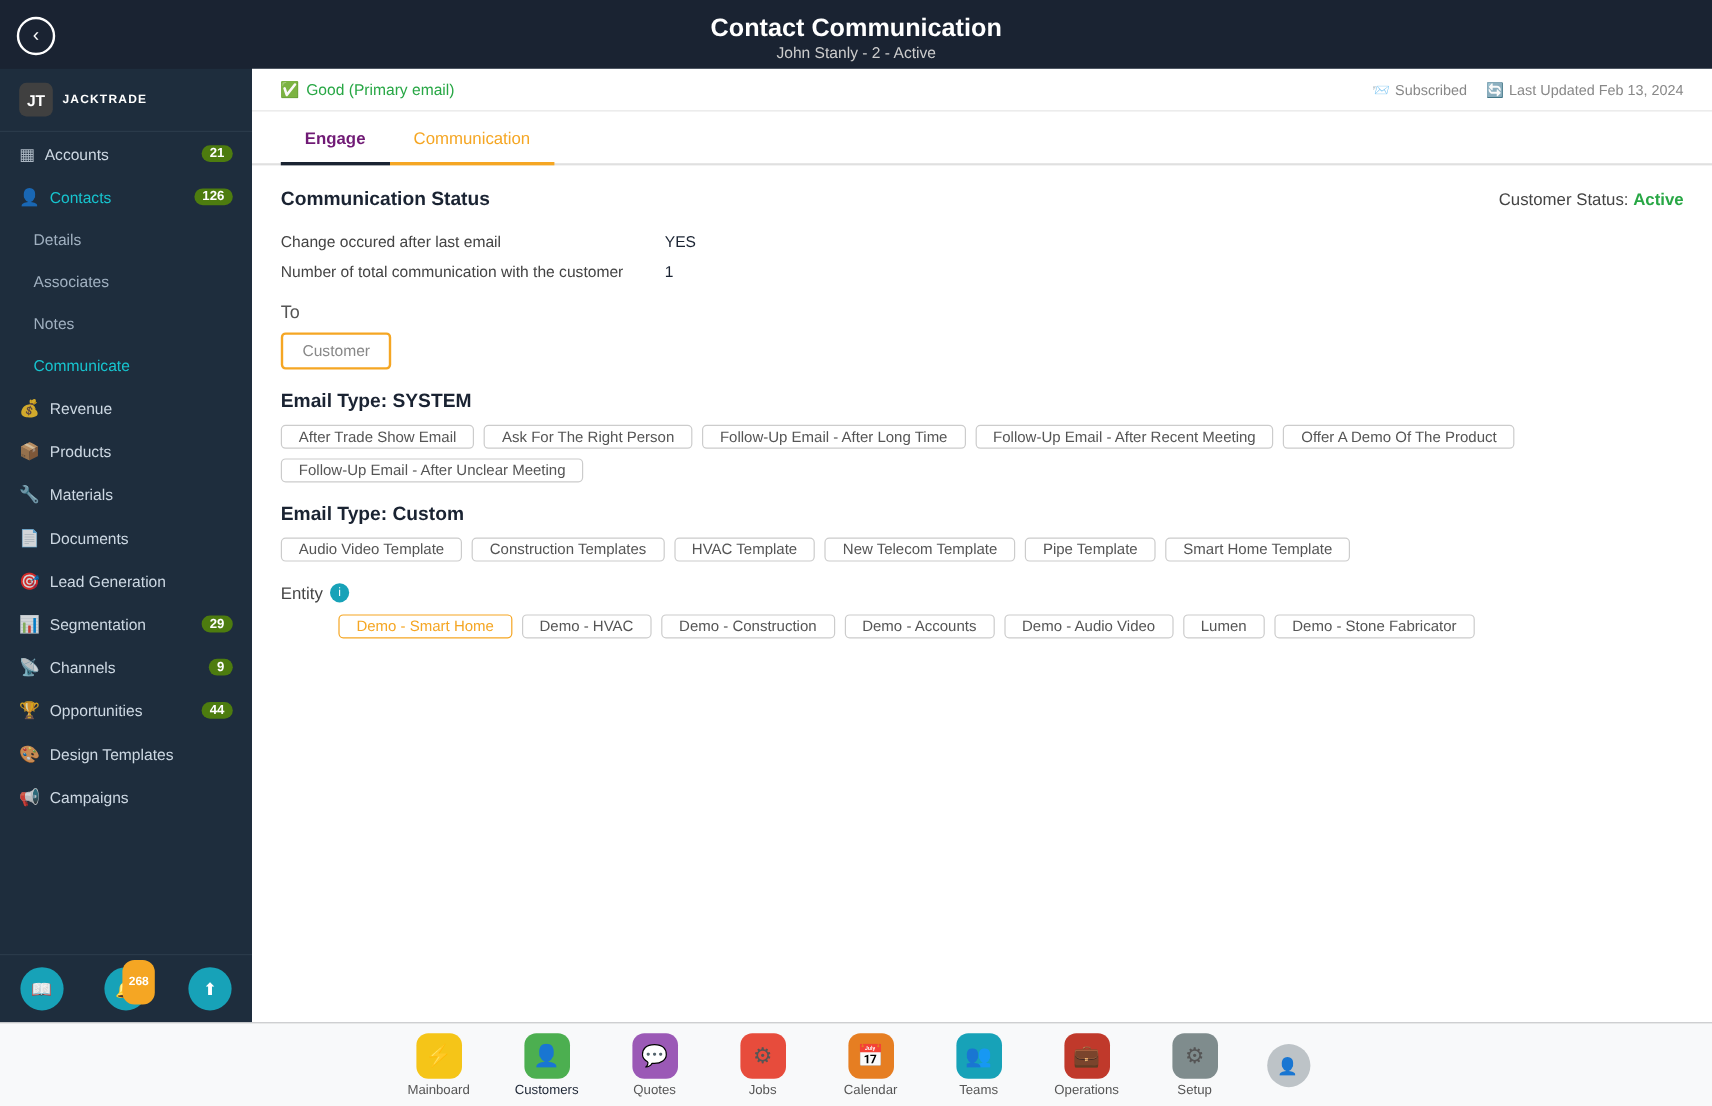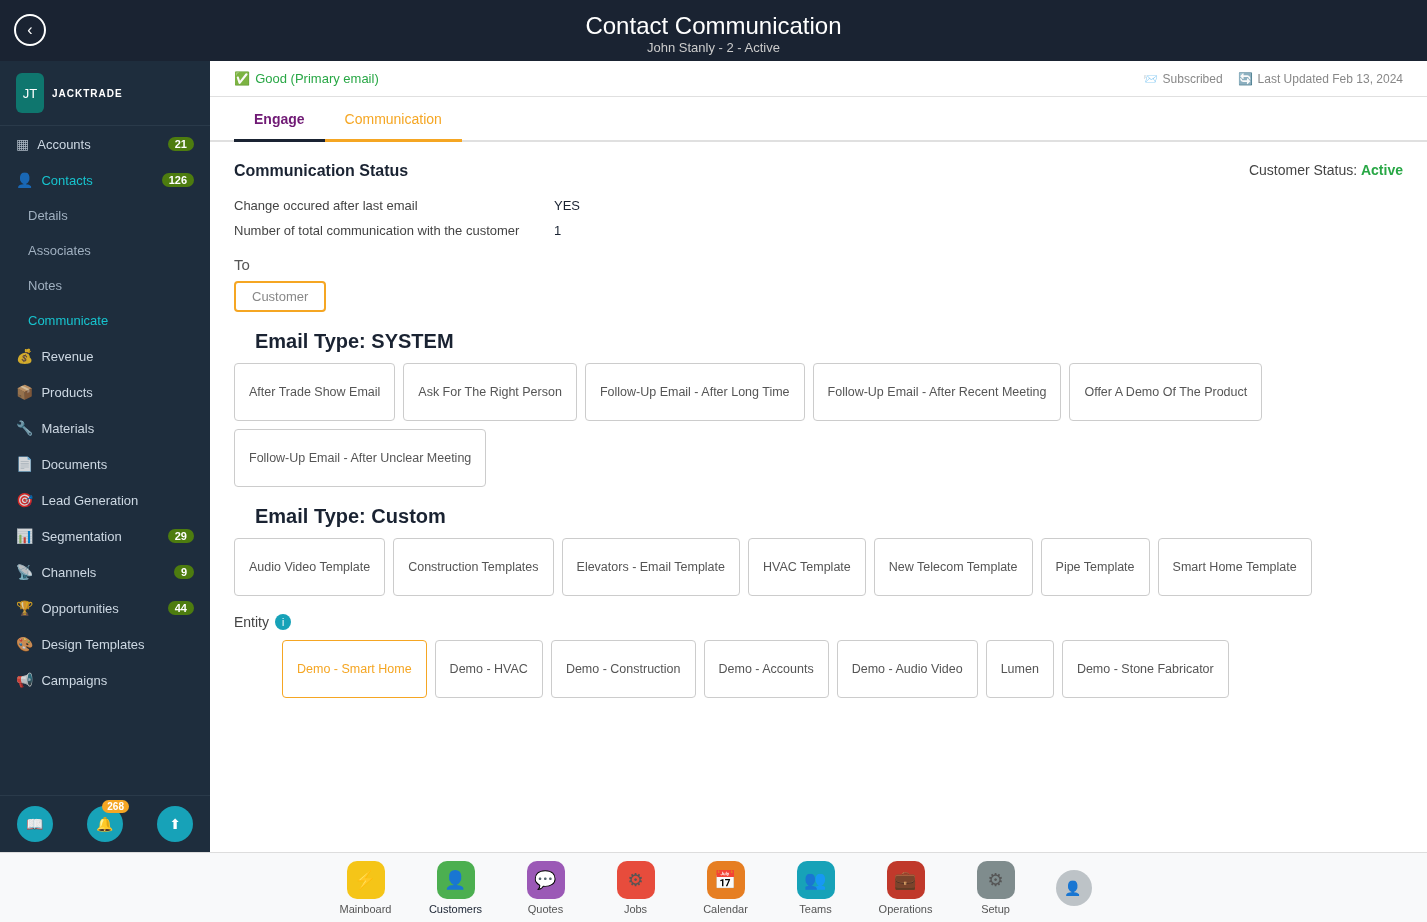--- a/index.html
+++ b/index.html
@@ -7,21 +7,21 @@
 
     
     .top-header {
       background: #1a2332;
       color: white;
       text-align: center;
       padding: 12px 0 6px;
       position: relative;
       flex-shrink: 0;
     }
-    .top-header h1 { font-size: 24px; font-weight: 400; }
+    .top-header h1 { font-size: 21px; font-weight: 700; }
     .top-header p { font-size: 13px; color: #ccc; }
     .back-btn {
       position: absolute;
       left: 14px;
       top: 14px;
       width: 32px;
       height: 32px;
       border-radius: 50%;
       border: 2px solid white;
       background: transparent;
@@ -51,25 +51,25 @@
       overflow-y: auto;
     }
     .logo-area {
       padding: 12px 16px;
       border-bottom: 1px solid #2a3a4a;
       display: flex;
       align-items: center;
       gap: 8px;
     }
     .logo-icon {
-      width: 28px; height: 40px;
-      background: #0f766e;
+      width: 28px; height: 28px;
+      background: #404040;
       border-radius: 6px;
       display: flex; align-items: center; justify-content: center;
-      color: white; font-size: 13px; font-weight: normal;
+      color: white; font-size: 13px; font-weight: bold;
     }
     .logo-text { color: white; font-size: 10px; font-weight: 700; letter-spacing: 1px; }
 
     .sidebar-item {
       display: flex;
       align-items: center;
       padding: 10px 16px;
       cursor: pointer;
       font-size: 13px;
       justify-content: space-between;
@@ -181,33 +181,33 @@
       display: inline-block;
       border: 2px solid #f5a623;
       border-radius: 4px;
       padding: 6px 16px;
       font-size: 13px;
       color: #888;
       cursor: pointer;
     }
 
     .email-type-section { margin: 18px 0 10px; }
-    .email-type-label { font-size: 20px; color: #444; margin-bottom: 10px; margin-left: 21px; }
+    .email-type-label { font-size: 16px; color: #444; margin-bottom: 10px; }
     .email-type-label span { font-weight: 600; color: #1a2332; }
 
     .tags-row {
       display: flex;
       flex-wrap: wrap;
       gap: 8px;
       margin-bottom: 8px;
     }
     .email-tag {
       border: 1px solid #ccc;
       border-radius: 4px;
-      padding: 21px 14px;
+      padding: 2px 14px;
       font-size: 12.5px;
       color: #555;
       cursor: pointer;
       background: white;
     }
 
     .entity-section { margin: 18px 0 10px; }
     .entity-label { font-size: 14px; color: #444; margin-bottom: 10px; display: flex; align-items: center; gap: 6px; }
     .entity-tags .email-tag.highlighted {
       border-color: #f5a623;
@@ -272,21 +272,21 @@
       color: #555; font-size: 14px;
     }
 
     .alerts-badge-wrap { position: relative; }
     .alerts-badge {
       position: absolute;
       top: -6px; right: -6px;
       background: #f5a623;
       color: white;
       border-radius: 10px;
-      padding: 1px 5px;
+      padding: 13px 5px;
       font-size: 10px;
       font-weight: 700;
     }
 
     
     .sidebar::-webkit-scrollbar { width: 4px; }
     .sidebar::-webkit-scrollbar-track { background: transparent; }
     .sidebar::-webkit-scrollbar-thumb { background: #3a4a5a; border-radius: 2px; }
 
     .content::-webkit-scrollbar { width: 6px; }
@@ -476,21 +476,20 @@
       </div>
 
       <div class="email-type-section">
         <div class="email-type-label">
           <span>Email Type:</span>
           <span> Custom</span>
         </div>
         <div class="tags-row" id="custom-tags">
         <span class="email-tag">Audio Video Template</span>
             <span class="email-tag">Construction Templates</span>
-            <span class="email-tag">Elevators - Email Template</span>
             <span class="email-tag">HVAC Template</span>
             <span class="email-tag">New Telecom Template</span>
             <span class="email-tag">Pipe Template</span>
             <span class="email-tag">Smart Home Template</span>
           </div>
       </div>
 
       <div class="entity-section">
         <div class="entity-label">
           <span>Entity</span>

